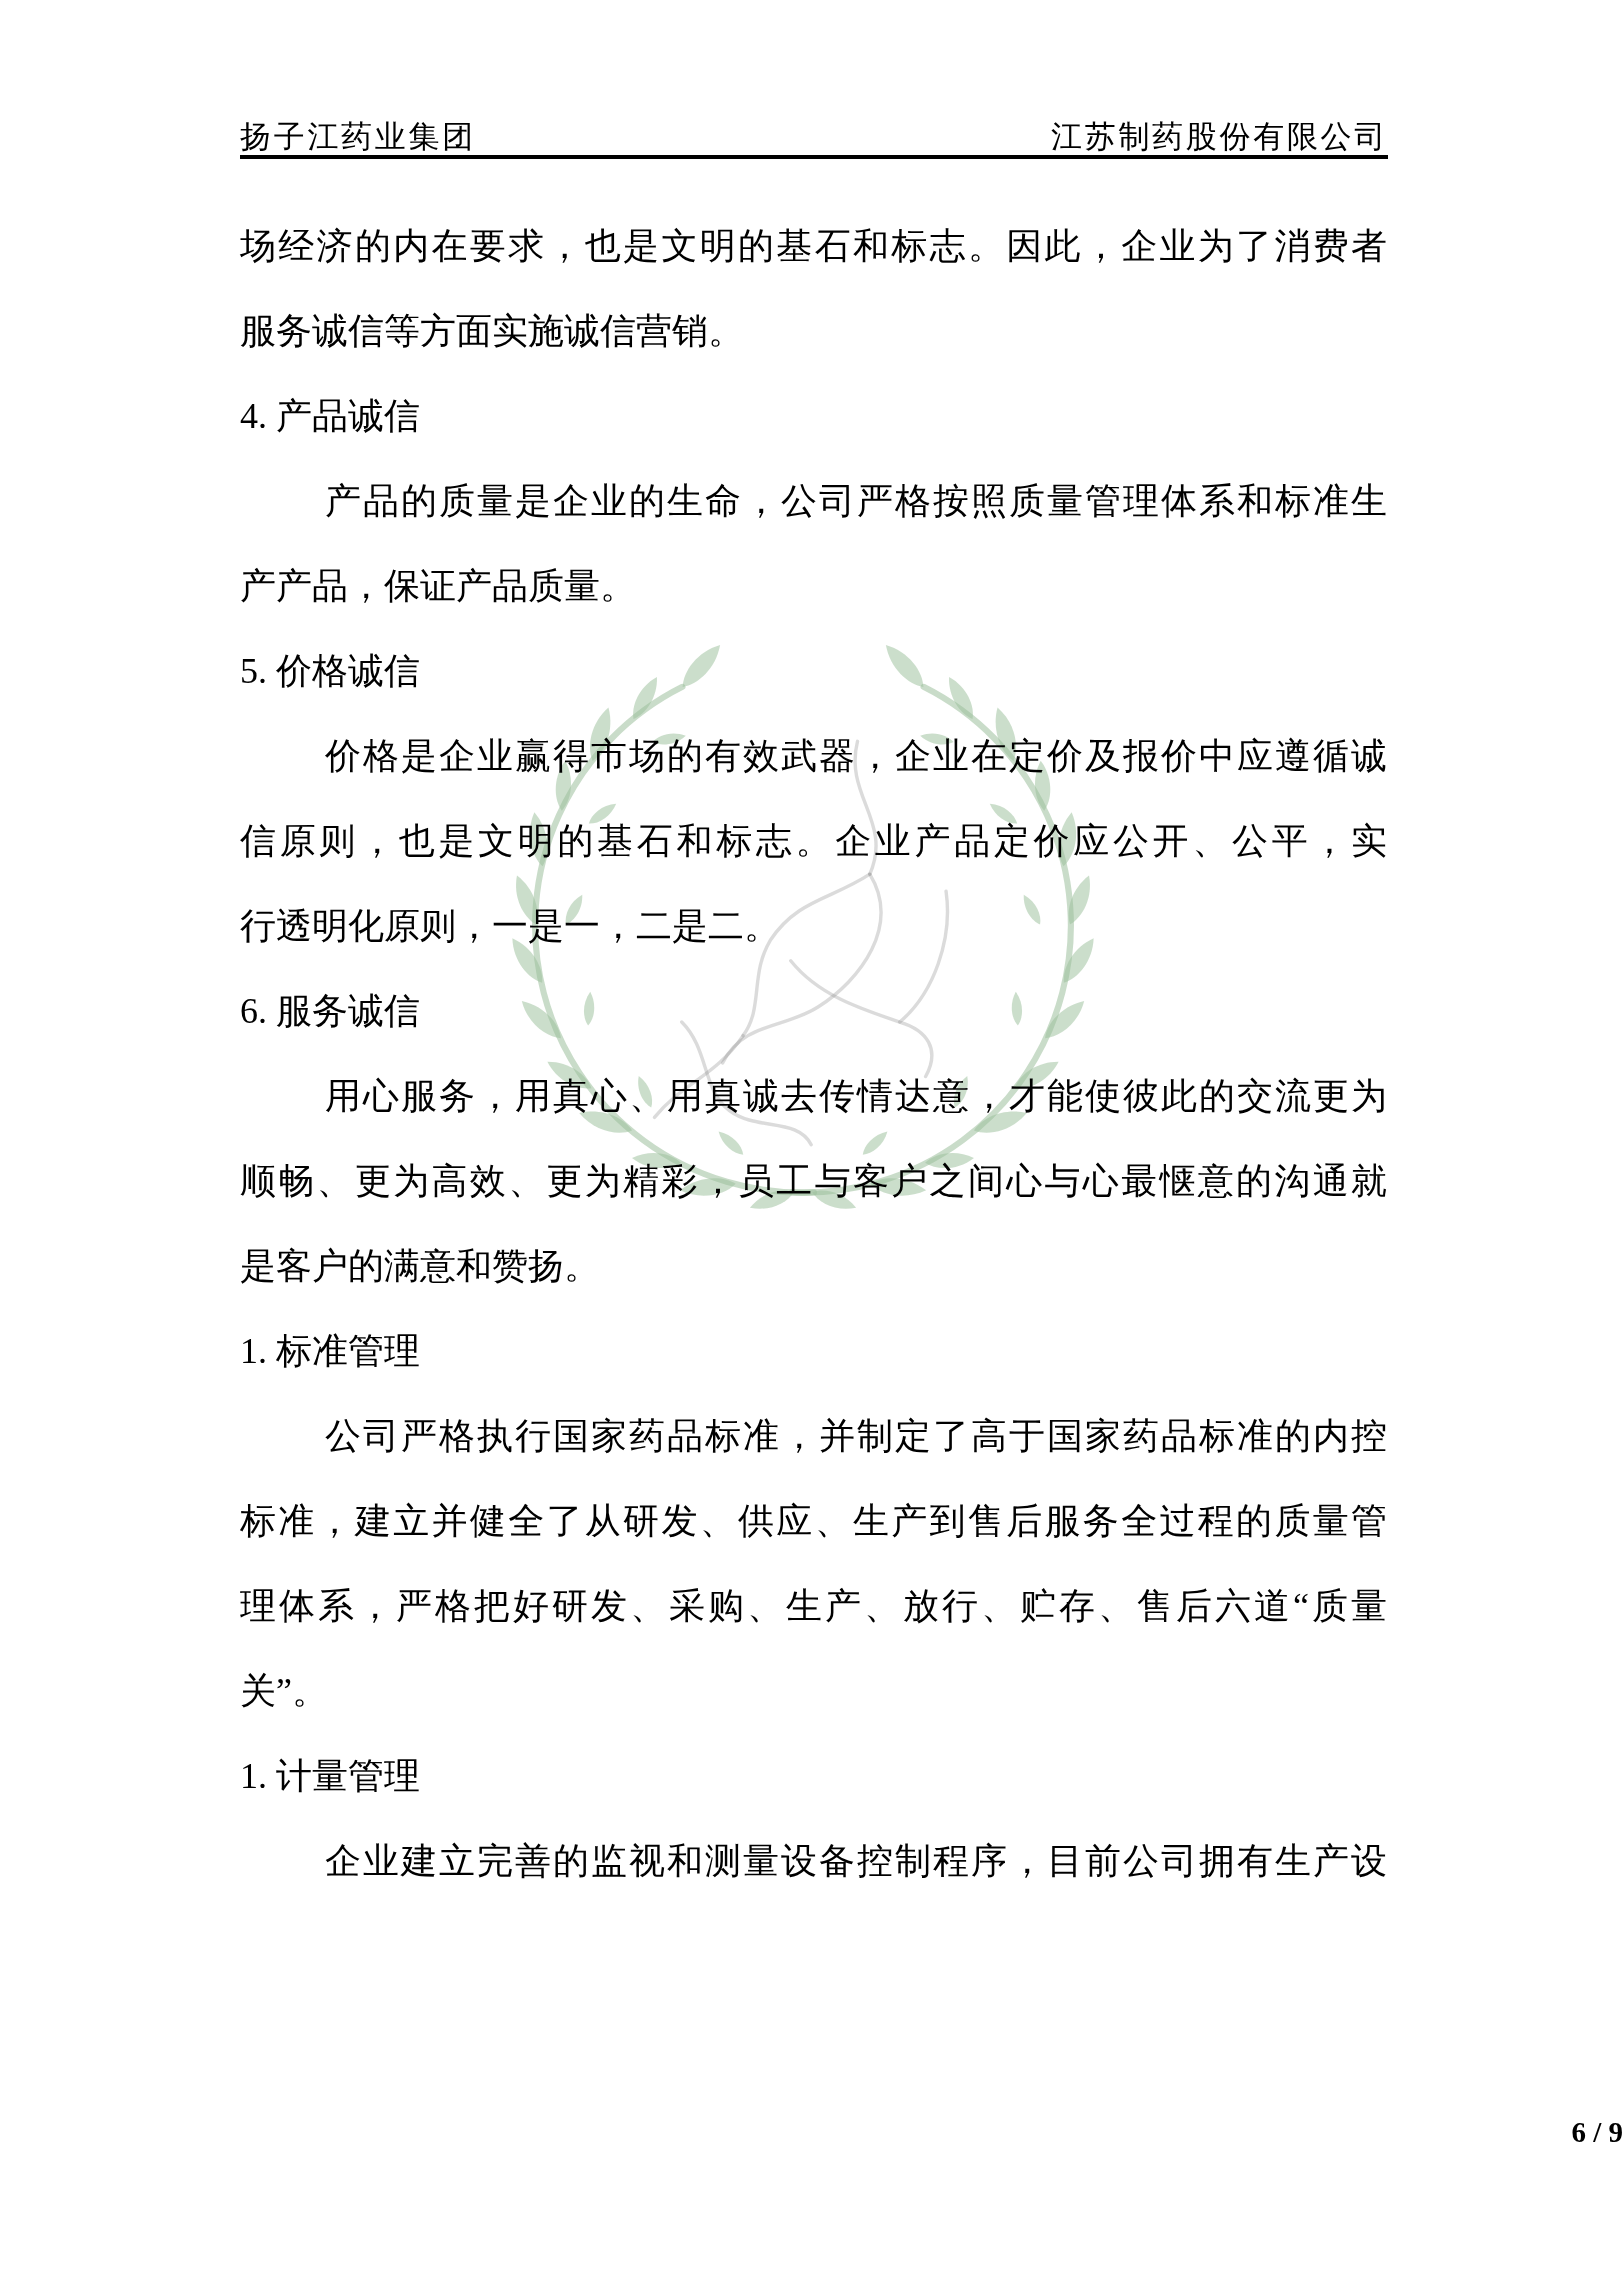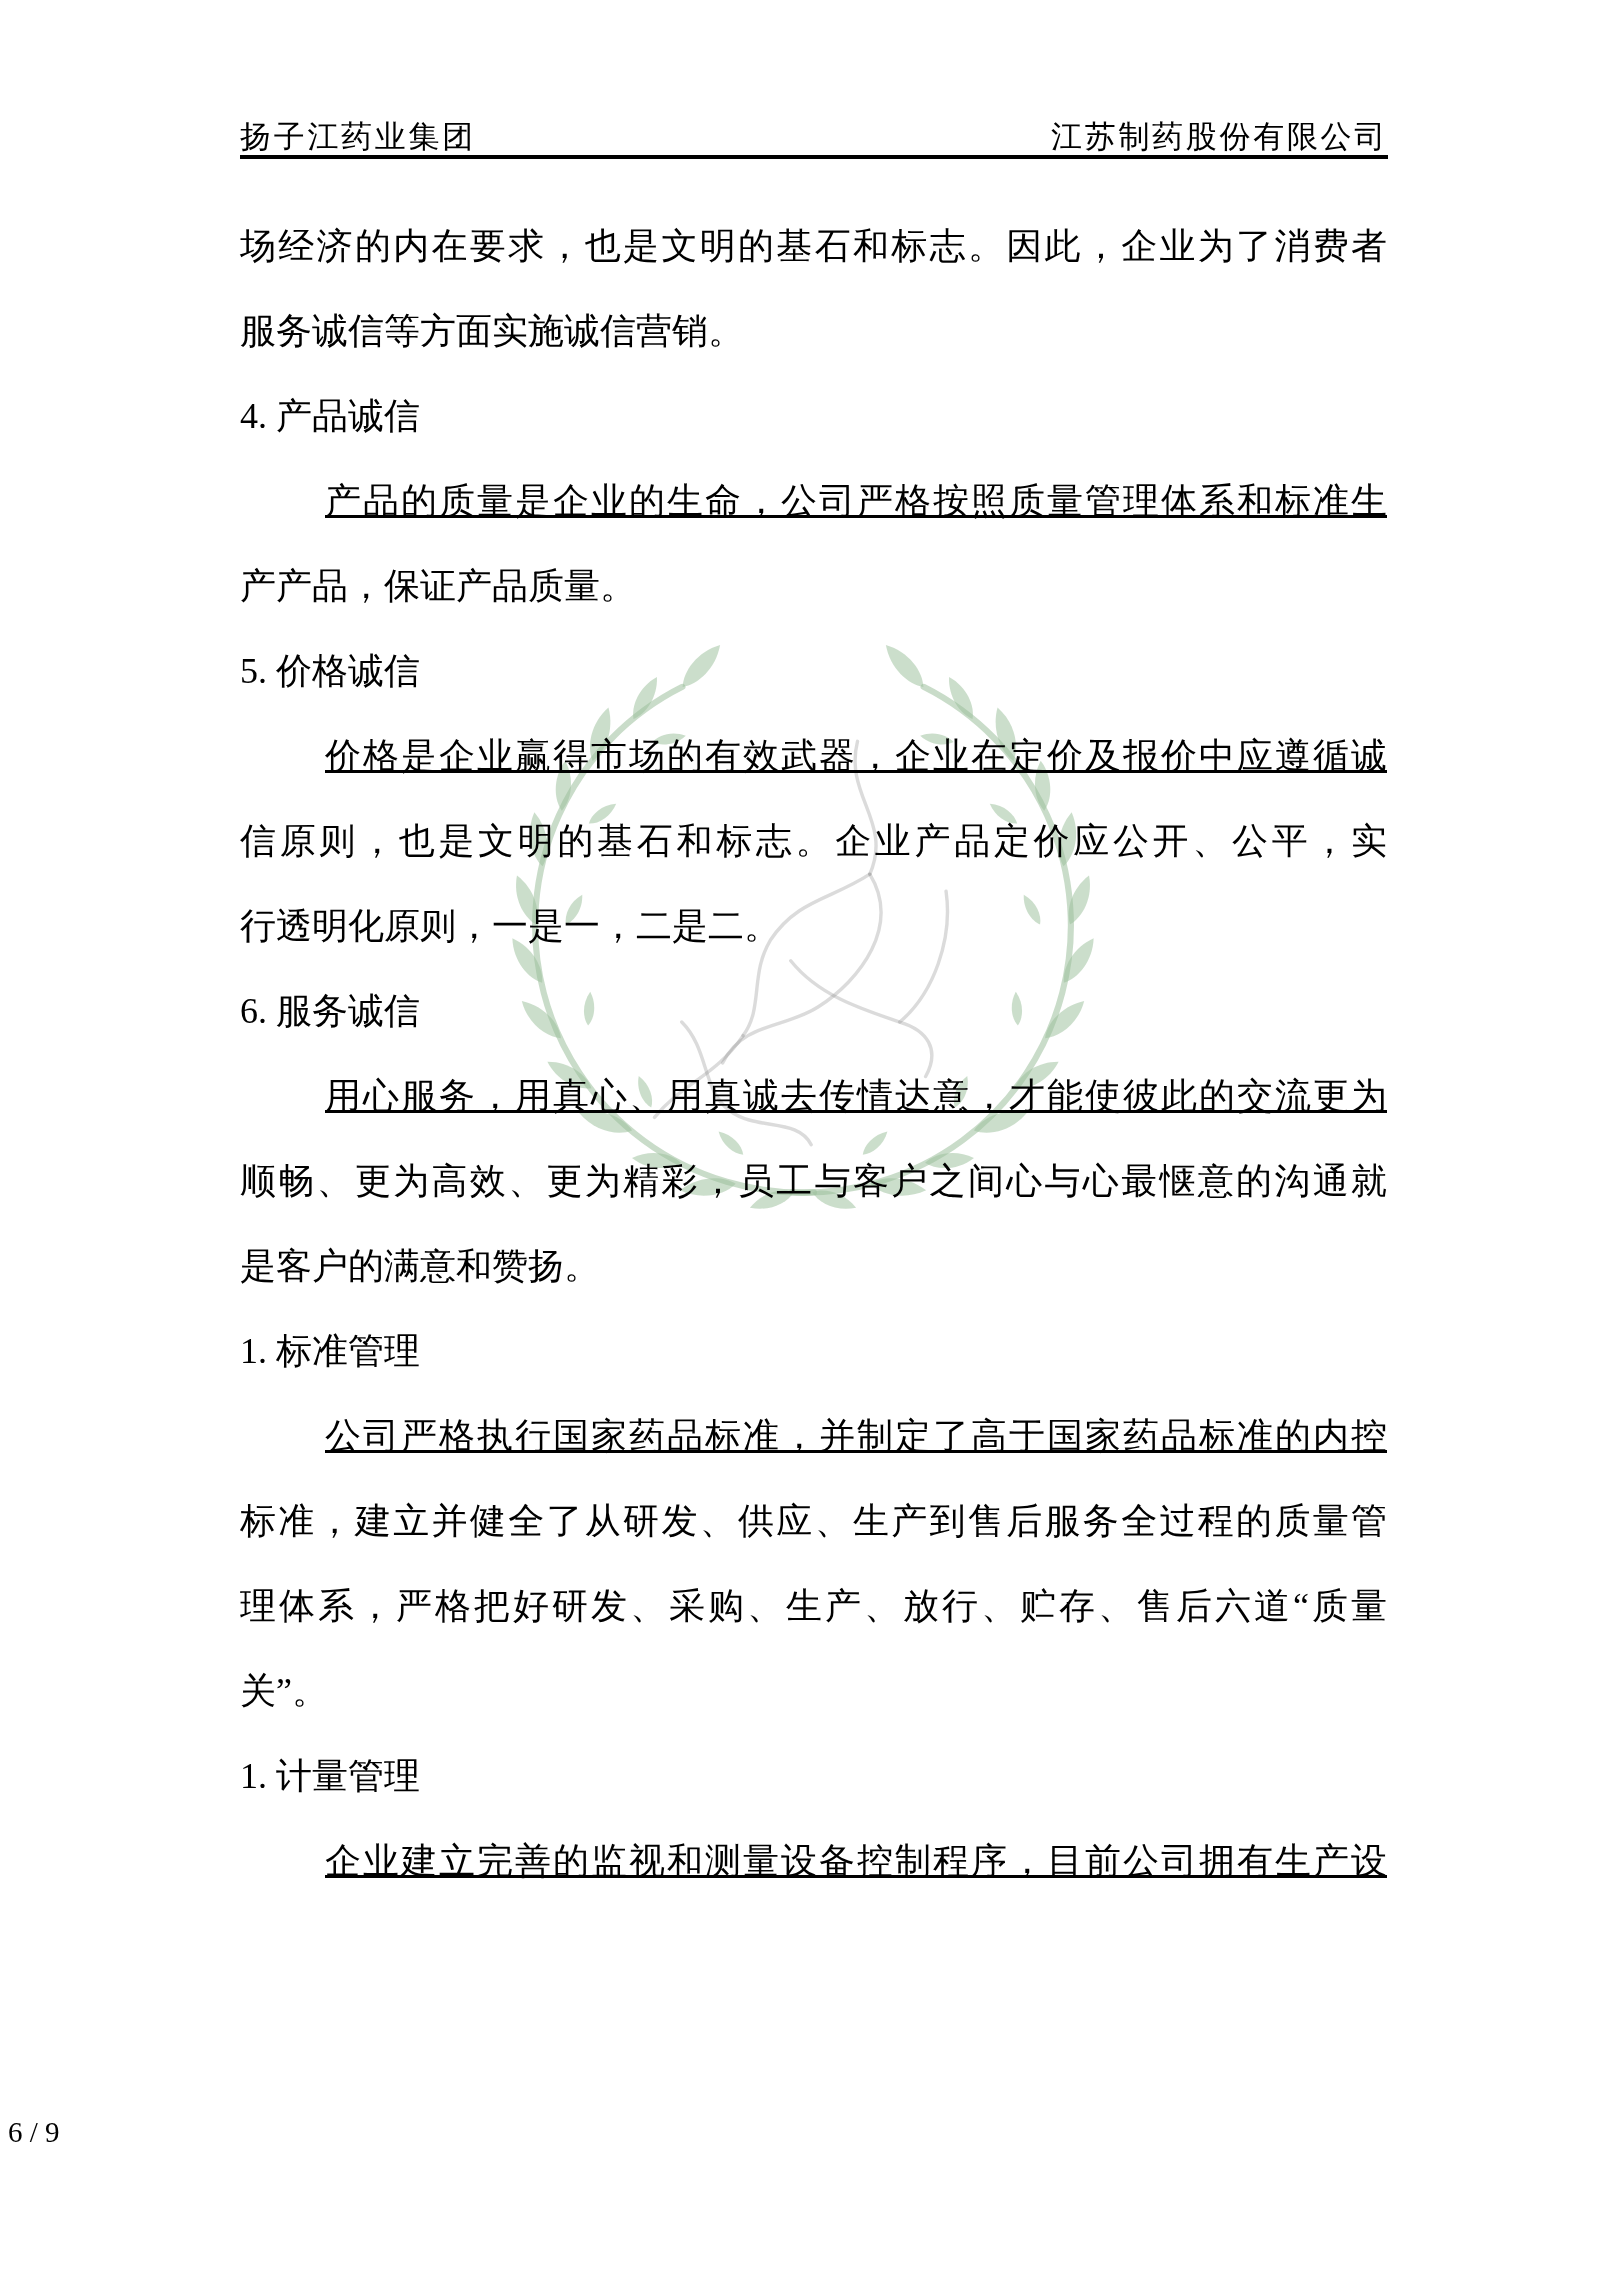--- a/index.html
+++ b/index.html
@@ -57,30 +57,30 @@
     height:85px;
     line-height:85px;
     font-size:36px;
     text-align:left;
   }
   .full{
     text-align:justify;
     text-align-last:justify;
     text-justify:inter-character;
   }
-  .indent{ text-indent:85px;text-decoration:underline; }
+  .indent{ text-indent:85px; }
   .heading{ font-weight:bold; text-indent:20.5px; }
   .footer{
     position:absolute;
     left:8px;
     right:0;
     top:2116px;
-    text-align:left;
+    text-align:right;
     font-size:29px;
-    font-weight:normal;
+    font-weight:bold;
     z-index:2;
   }
 </style>
 </head>
 <body>
 
 <div class="page">
 
   <div class="header">
     <span>扬子江药业集团</span>

